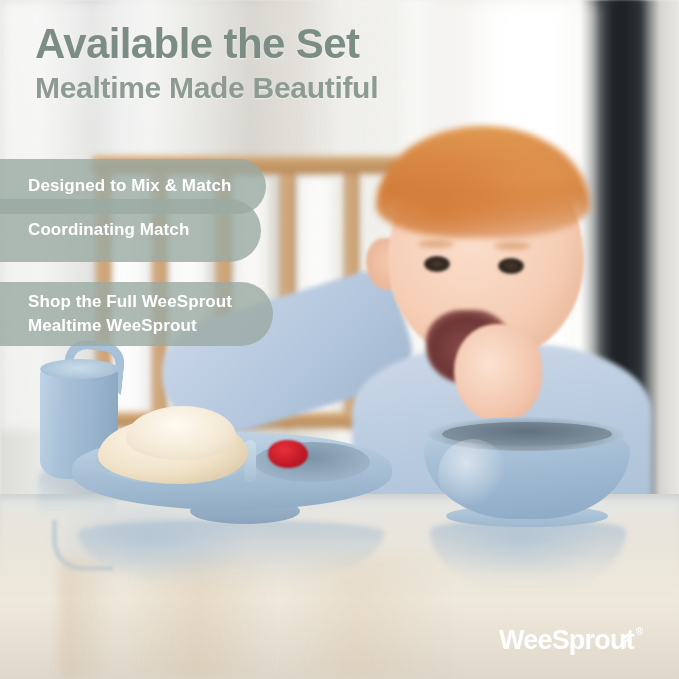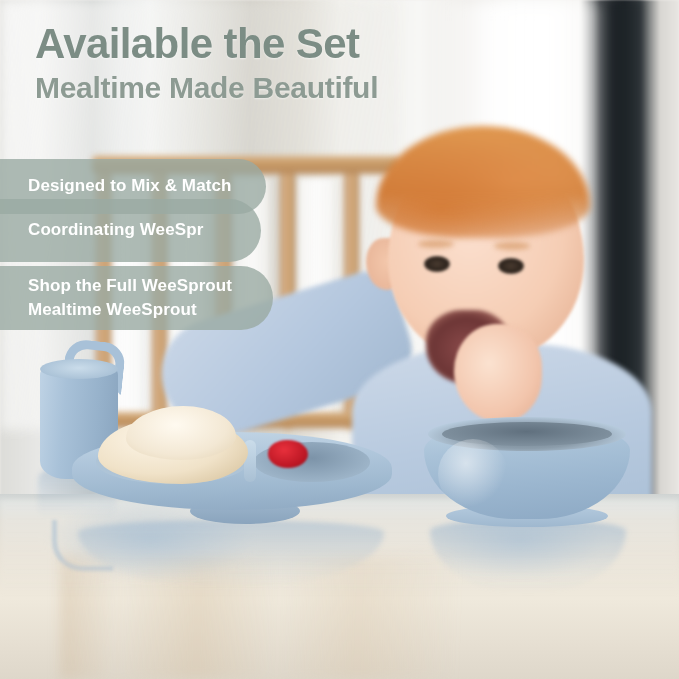--- a/index.html
+++ b/index.html
@@ -401,21 +401,21 @@
     box-sizing: border-box;
     font-size: 17px;
     font-weight: bold;
     line-height: 1.42;
     letter-spacing: 0.1px;
   }
   .pill span { display: block; white-space: nowrap; }
 
   #pill-0 { top: 137px; width: 266px; height: 55px;  border-radius: 0 28px 28px 0; margin-top: 22px; }
   #pill-1 { top: 199px; width: 261px; height: 63px;  border-radius: 0 32px 32px 0; }
-  #pill-2 { top: 266px; width: 273px; height: 64px;  border-radius: 0 32px 32px 0; }
+  #pill-2 { top: 282px; width: 273px; height: 64px;  border-radius: 0 32px 32px 0; }
 
   
   .logo {
     position: absolute;
     left: 499px; top: 627px;
     display: flex;
     align-items: center;
     color: #ffffff;
   }
   .logo-text {
@@ -514,22 +514,33 @@
   </div>
 
   <div class="headline">Available the Set</div>
   <div class="subhead">Mealtime Made Beautiful</div>
 
   <div class="pill" id="pill-0">
     <span>Designed to Mix &amp; Match</span>
   </div>
 
   <div class="pill" id="pill-1">
-    <span>Coordinating WeeSpr</span>
+    <span>Coordinating Match</span>
   </div>
 
   <div class="pill" id="pill-2">
     <span>Shop the Full WeeSprout</span>
     <span>Mealtime WeeSprout</span>
   </div>
 
+  <div class="logo">
+    <div class="logo-text"><span>WeeSpr</span><span style="position:relative;">o</span><span>ut</span><span class="logo-reg">®</span>
+      <svg class="logo-sprout" viewBox="0 0 24 24">
+        <circle cx="12" cy="12" r="11" fill="none" stroke="#ffffff" stroke-width="0"></circle>
+        <path d="M12 19 L12 11" stroke="#ffffff" stroke-width="1.8" stroke-linecap="round" fill="none"></path>
+        <path d="M12 12 C8 12 6.5 9.5 6.8 7.2 C9.4 7 11.7 8.8 12 12 Z" fill="#ffffff"></path>
+        <path d="M12 12 C16 12 17.5 9.5 17.2 7.2 C14.6 7 12.3 8.8 12 12 Z" fill="#ffffff"></path>
+        <circle cx="12" cy="6.2" r="2.1" fill="#ffffff"></circle>
+      </svg>
+    </div>
+  </div>
 
 </div>
 
 </body></html>

